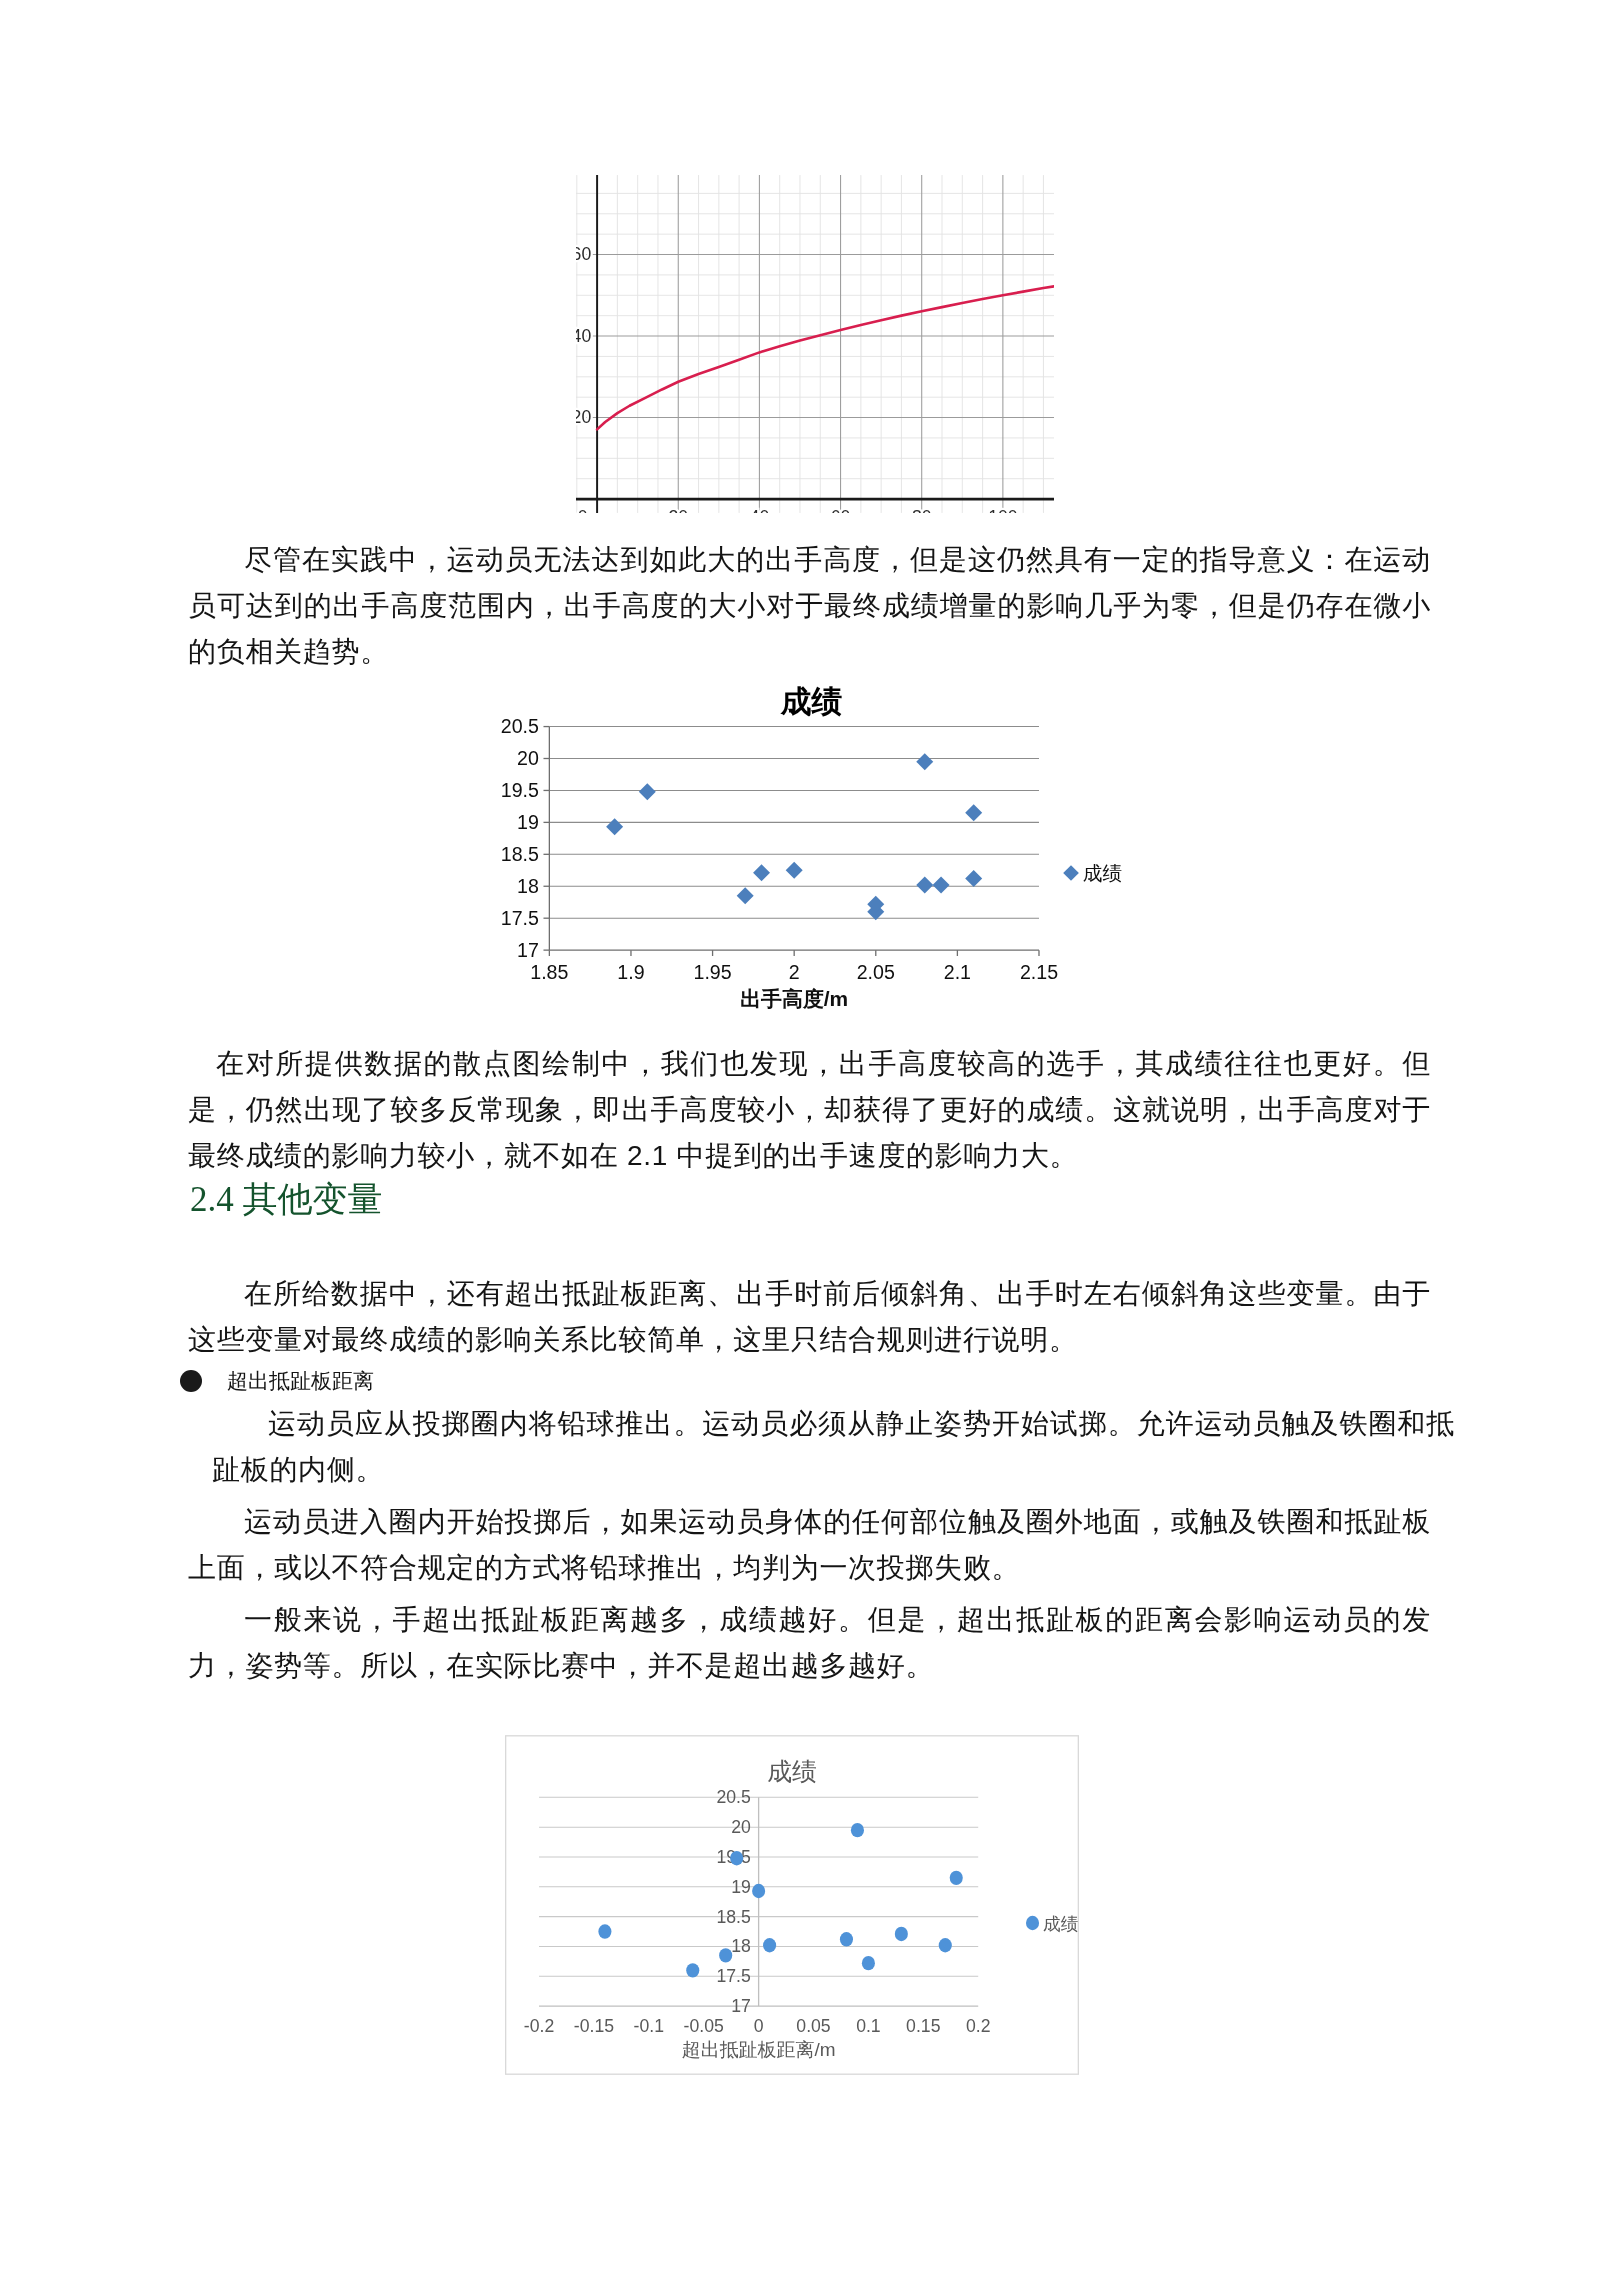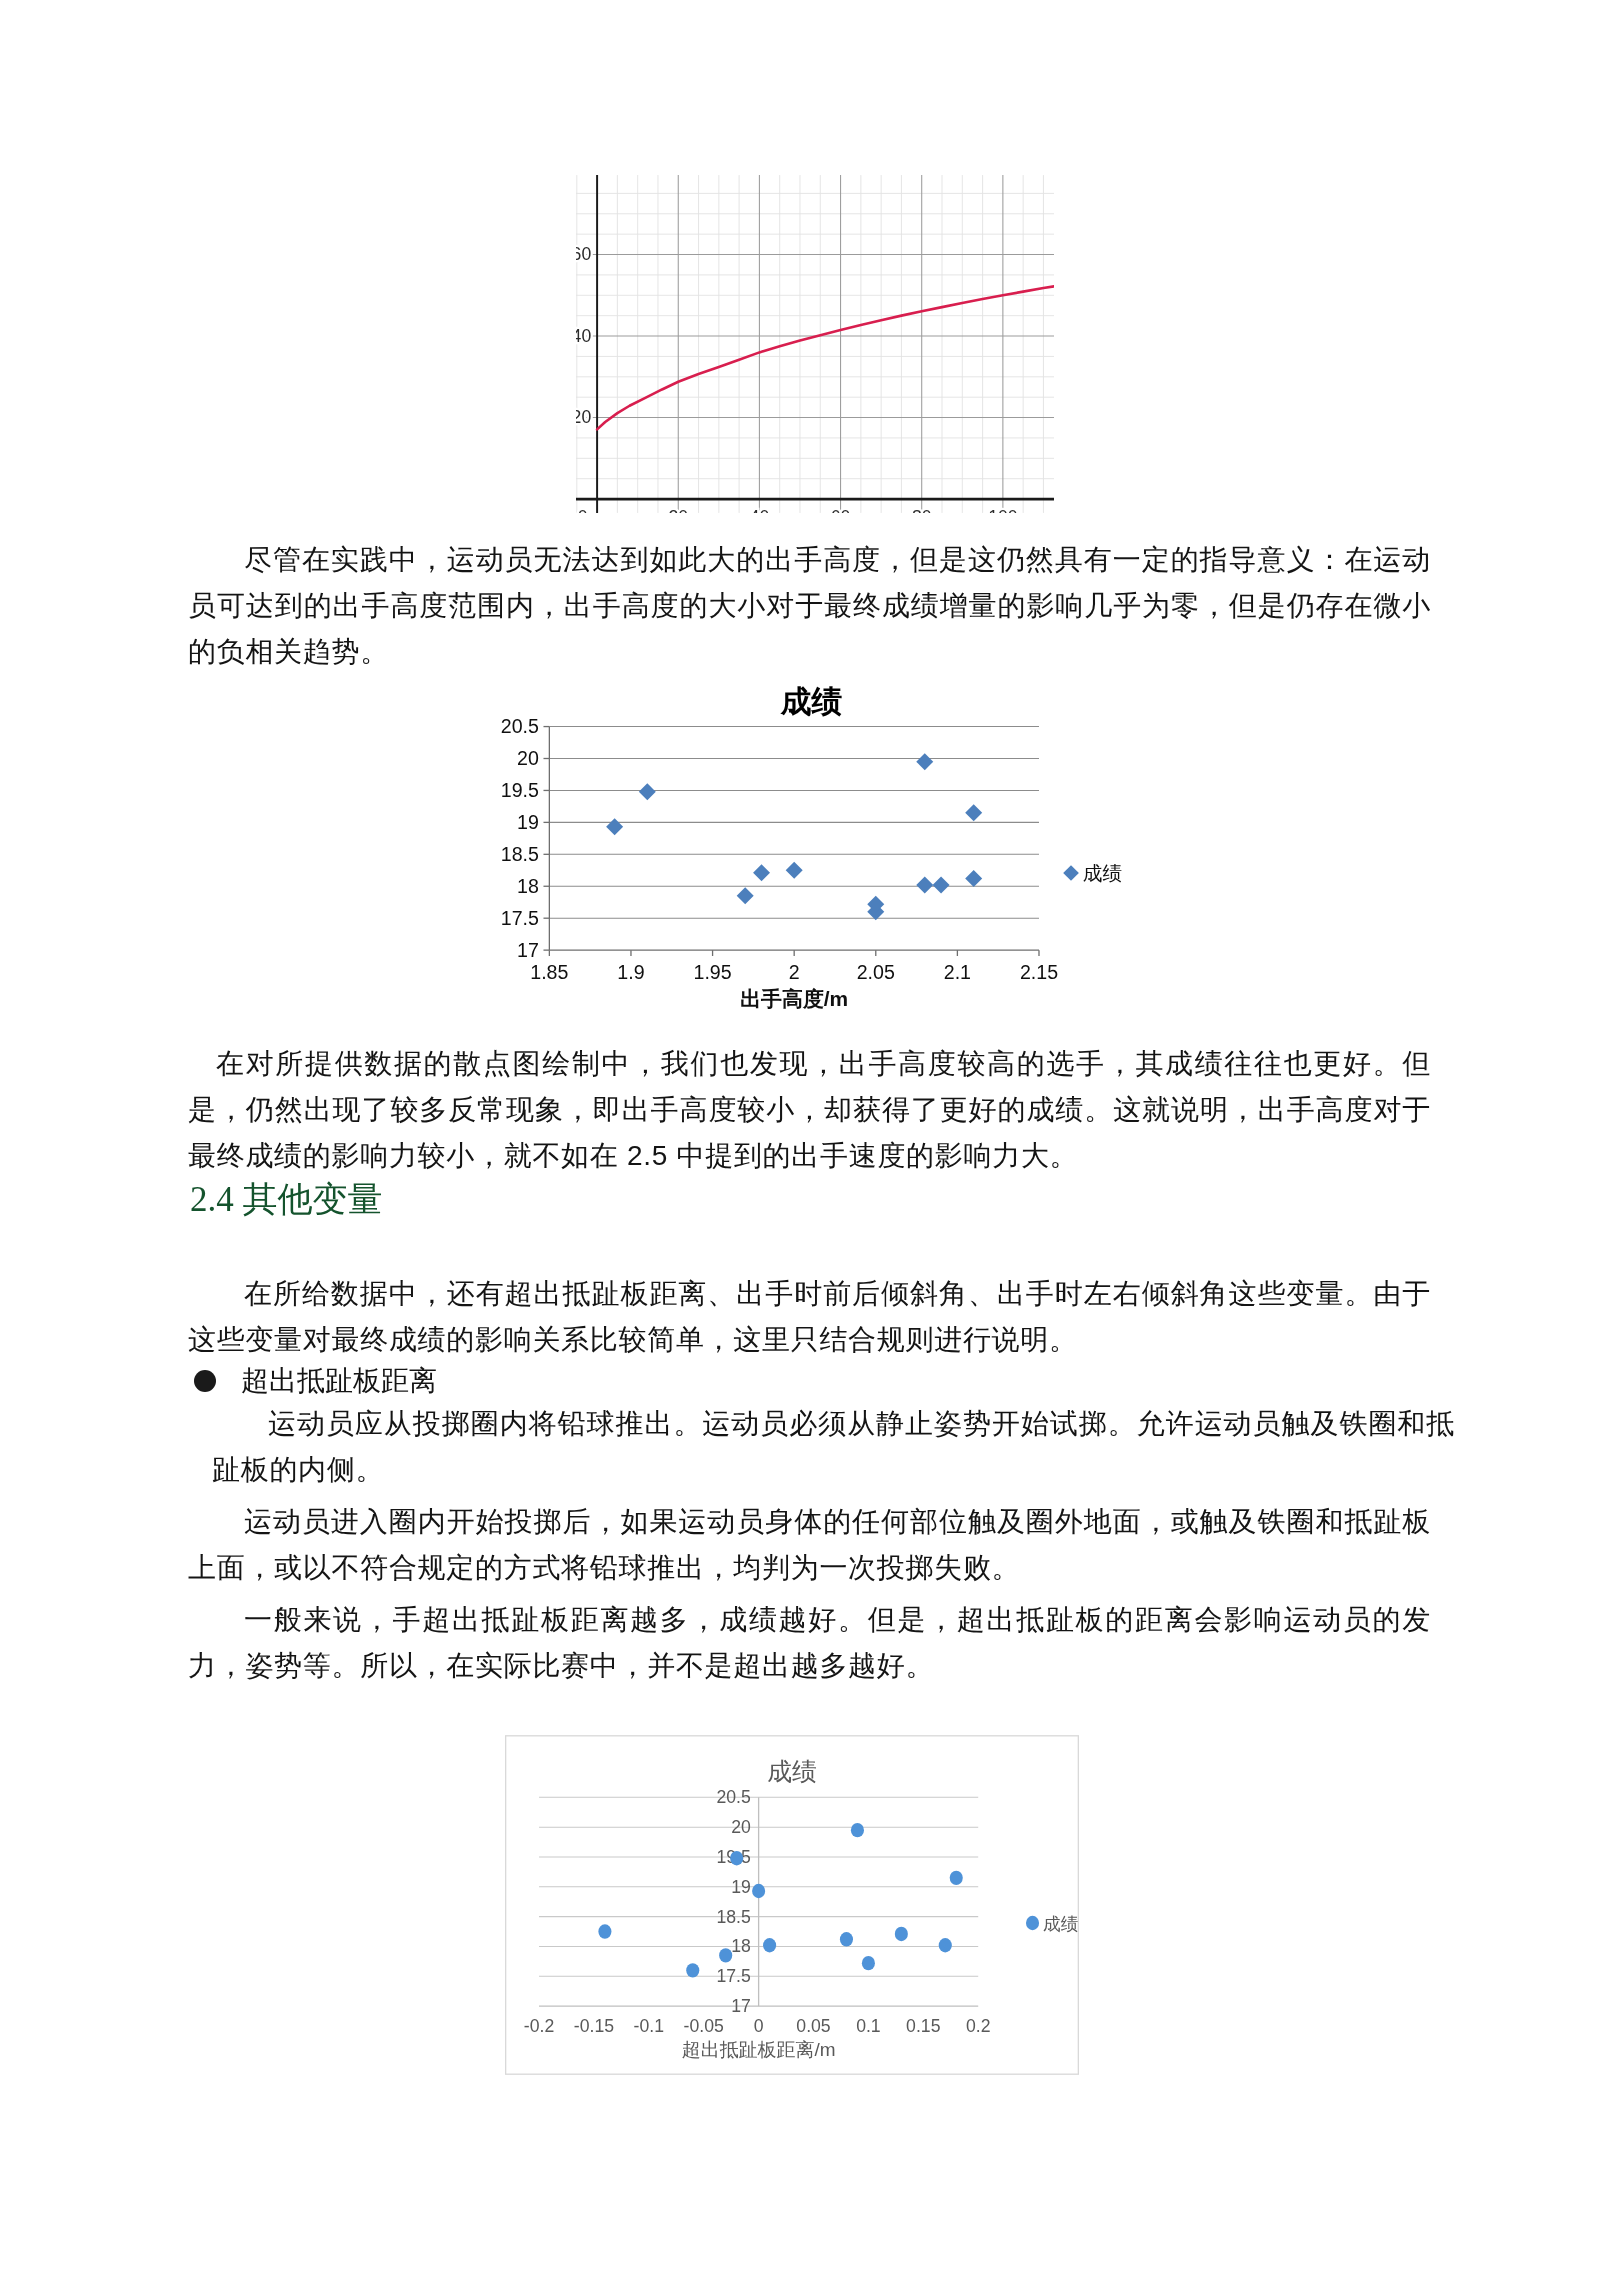--- a/index.html
+++ b/index.html
@@ -24,22 +24,22 @@
   .heading{
     position:absolute;
     left:190px;width:1243px;
     font-family:"Liberation Serif","DejaVu Serif",serif;
     font-weight:normal;
     font-size:35px;line-height:42px;
     color:#14532d;
   }
   .bullet-row{
     position:absolute;
-    left:194px;width:1243px;
-    font-size:28px;line-height:46px;
+    left:180px;width:1243px;
+    font-size:21px;line-height:46px;
     color:#141414;
     display:flex;align-items:center;
   }
   .bullet-dot{
     display:inline-block;
     width:22px;height:22px;border-radius:50%;
     background:#1a1a1a;margin-right:25px;flex:0 0 auto;
   }
   svg text{font-family:"Liberation Sans","DejaVu Sans",sans-serif;}
   .chart-abs{position:absolute;}
@@ -155,21 +155,21 @@
       <path d="M 678.2333333333336 125.74285714285719 L 691.2333333333336 138.7428571428572 L 678.2333333333336 151.7428571428572 L 665.2333333333336 138.7428571428572 Z" fill="#4c7fbc"></path>
       <path d="M 703.1999999999998 314.3314285714286 L 716.1999999999998 327.3314285714286 L 703.1999999999998 340.3314285714286 L 690.1999999999998 327.3314285714286 Z" fill="#4c7fbc"></path>
       <path d="M 753.1333333333332 304.5599999999999 L 766.1333333333332 317.5599999999999 L 753.1333333333332 330.5599999999999 L 740.1333333333332 317.5599999999999 Z" fill="#4c7fbc"></path>
       <path d="M 753.1333333333332 203.91428571428585 L 766.1333333333332 216.91428571428585 L 753.1333333333332 229.91428571428585 L 740.1333333333332 216.91428571428585 Z" fill="#4c7fbc"></path>
       <text x="505" y="62" font-size="47" fill="#000000" text-anchor="middle" font-weight="bold">成绩</text>
       <text x="478.5" y="513" font-size="32" fill="#101010" text-anchor="middle" font-weight="bold">出手高度/m</text>
       <path d="M 902 297 L 914 309 L 902 321 L 890 309 Z" fill="#4c7fbc"></path>
       <text x="920" y="320" font-size="30" fill="#101010" text-anchor="start" font-weight="normal">成绩</text>
     </svg>
 
-  <div class="para indent1" style="top:1041px;">在对所提供数据的散点图绘制中，我们也发现，出手高度较高的选手，其成绩往往也更好。但是，仍然出现了较多反常现象，即出手高度较小，却获得了更好的成绩。这就说明，出手高度对于最终成绩的影响力较小，就不如在 2.5 中提到的出手速度的影响力大。</div>
+  <div class="para indent1" style="top:1041px;">在对所提供数据的散点图绘制中，我们也发现，出手高度较高的选手，其成绩往往也更好。但是，仍然出现了较多反常现象，即出手高度较小，却获得了更好的成绩。这就说明，出手高度对于最终成绩的影响力较小，就不如在 2.1 中提到的出手速度的影响力大。</div>
 
   <div class="heading" style="top:1179px;">2.4 其他变量</div>
 
   <div class="para indent2" style="top:1271px;">在所给数据中，还有超出抵趾板距离、出手时前后倾斜角、出手时左右倾斜角这些变量。由于这些变量对最终成绩的影响关系比较简单，这里只结合规则进行说明。</div>
 
   <div class="bullet-row" style="top:1358px;">
     <span class="bullet-dot"></span>
     <span>超出抵趾板距离</span>
   </div>
 

